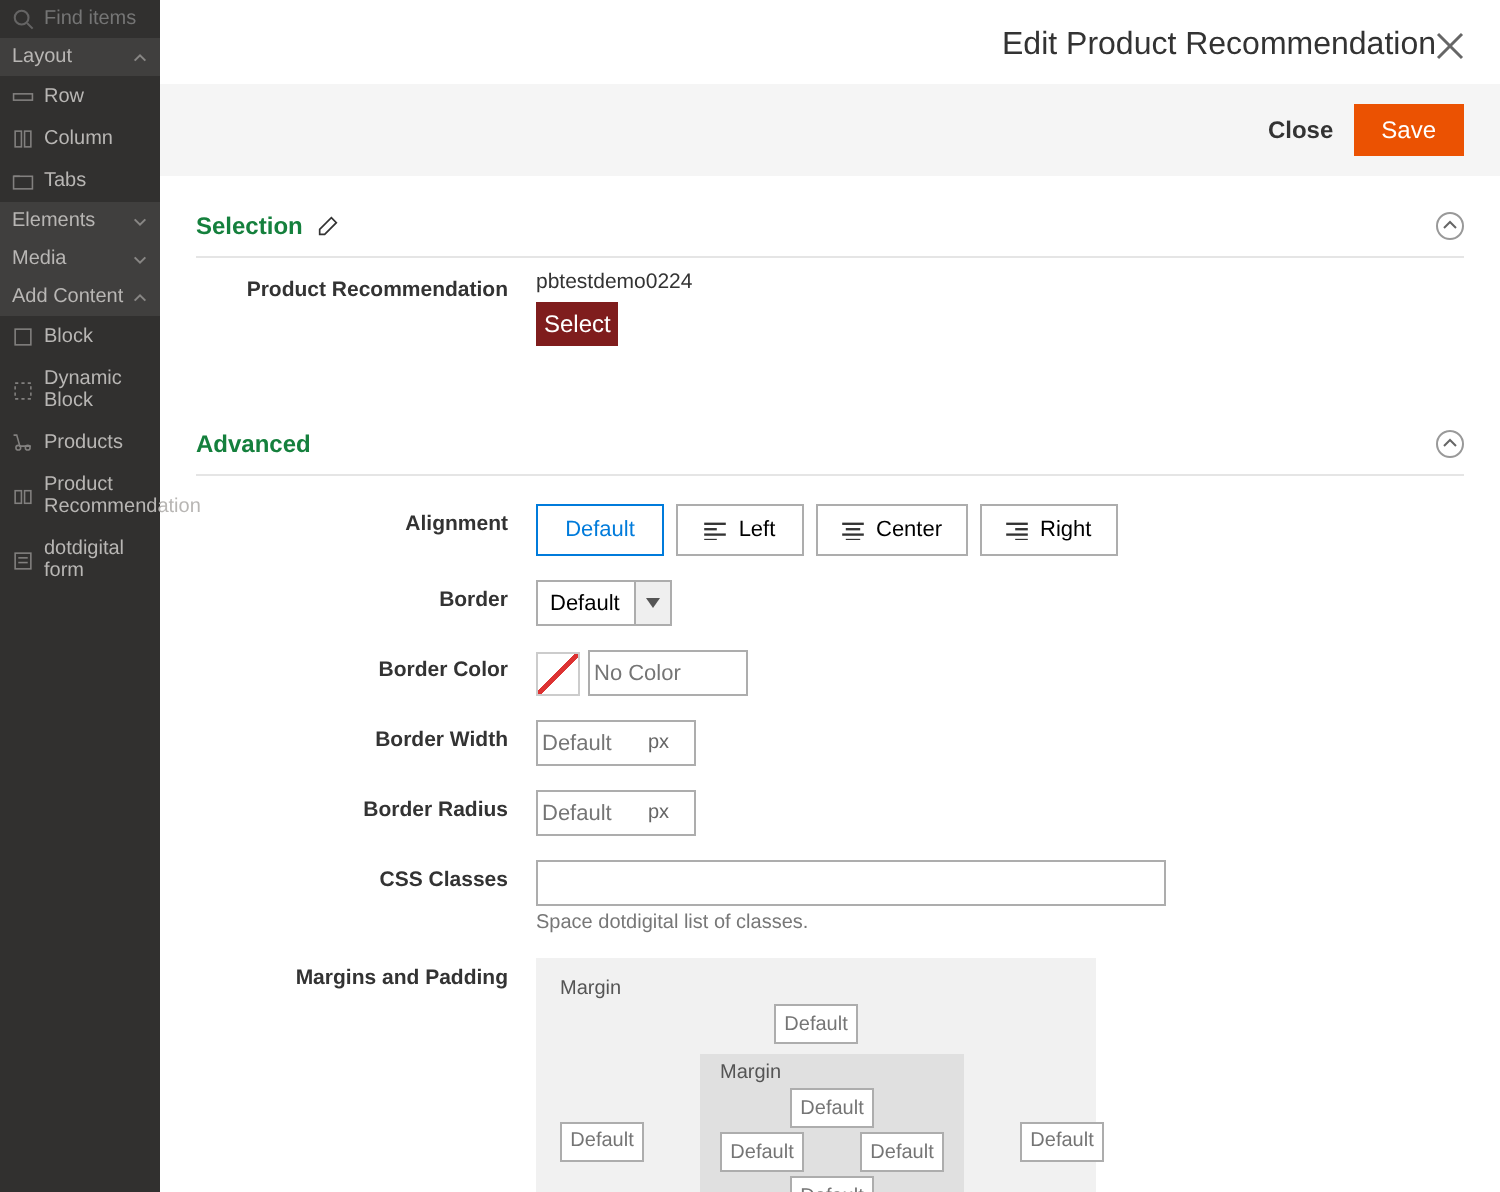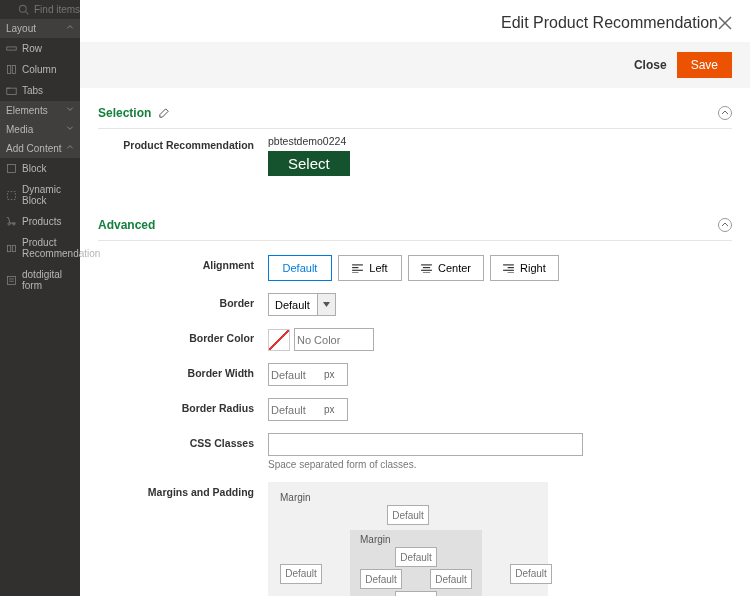--- a/index.html
+++ b/index.html
@@ -1,39 +1,39 @@
 <!DOCTYPE html>
 <html><head>
 <meta charset="utf-8">
 <style>
 *{box-sizing:border-box;margin:0;padding:0;font-family:-apple-system,BlinkMacSystemFont,"Segoe UI",Helvetica,Arial,sans-serif}
 body{width:750px;height:596px;background:#fff;display:flex;overflow:hidden}
 .sidebar{width:80px;height:596px;background:#31302f;color:#b8b6b4;font-size:10px;display:flex;flex-direction:column}
-.search-row{display:flex;align-items:center;padding:4px 18px;gap:5px;color:#888}
+.search-row{display:flex;align-items:center;padding:4px 6px;gap:5px;color:#888}
 .search-row input{background:transparent;border:none;color:#888;font-size:10px;width:50px;outline:none}
-.sb-section{display:flex;justify-content:space-between;background:#403f3e;padding:4px 6px;font-size:10px;cursor:pointer}
+.sb-section{display:flex;align-items:center;justify-content:space-between;background:#403f3e;padding:4px 6px;font-size:10px;cursor:pointer}
 .sb-item{display:flex;align-items:center;gap:5px;padding:5px 6px;font-size:10px;cursor:pointer}
 .sb-ico{width:11px;height:11px;opacity:.6;flex-shrink:0}
 .chev{width:8px;height:8px;opacity:.6}
 .main{flex:1;display:flex;flex-direction:column}
 .hdr{display:flex;align-items:center;justify-content:flex-end;padding:14px 18px 10px 18px}
 .hdr h1{font-size:16px;font-weight:400;color:#333}
 .close-x{width:14px;height:14px;cursor:pointer;color:#666}
 .actions{background:#f5f5f5;padding:10px 18px;display:flex;justify-content:flex-end;gap:10px;align-items:center}
 .btn-close{font-size:12px;color:#333;cursor:pointer;font-weight:600}
 .btn-save{background:#eb5202;color:#fff;font-size:12px;font-weight:400;padding:6px 14px;border:none;cursor:pointer}
 .content{flex:1;overflow-y:auto;padding:0 18px}
 .sect-hdr{display:flex;align-items:center;justify-content:space-between;border-bottom:1px solid #e5e5e5;padding:12px 0 8px 0;margin-top:6px}
 .sect-hdr h2{font-size:12px;font-weight:700;color:#15803d;display:flex;align-items:center;gap:8px}
 .collapse-ico{width:14px;height:14px;border:1px solid #999;border-radius:50%;display:flex;align-items:center;justify-content:center;cursor:pointer}
 .field-row{display:flex;padding:6px 0;font-size:11px}
 .field-lbl{width:170px;text-align:right;padding-right:14px;padding-top:4px;color:#333;font-weight:600;font-size:10.5px}
 .field-val{flex:1}
 .prodname{font-size:10.5px;color:#333;margin-bottom:4px}
-.btn-select{background:#14532d;color:#fff;font-size:15px;padding:4px 20px;border:none;cursor:pointer}
+.btn-select{background:#7f1d1d;color:#fff;font-size:12px;padding:4px 4px;border:none;cursor:pointer}
 .align-opts{display:flex;gap:6px}
 .align-btn{border:1px solid #adadad;background:#fff;padding:6px 12px;font-size:11px;display:flex;align-items:center;gap:6px;cursor:pointer;min-width:64px;justify-content:center}
 .align-btn.active{border:1.5px solid #007bdb;color:#007bdb}
 .sel{border:1px solid #adadad;background:#fff;font-size:11px;padding:3px 6px;height:23px}
 .sel-btn{border:1px solid #adadad;background:#efefef;width:18px;height:23px;display:inline-flex;align-items:center;justify-content:center;cursor:pointer;border-left:none}
 .color-row{display:flex;align-items:center}
 .swatch{width:22px;height:22px;border:1px solid #ccc;background:linear-gradient(to top left,transparent 46%,#d33 46%,#d33 54%,transparent 54%);cursor:pointer}
 .input-sm{border:1px solid #adadad;font-size:11px;padding:3px 2px;height:23px;width:80px}
 .unit{margin-left:-24px;font-size:10px;color:#666;pointer-events:none}
 .input-lg{border:1px solid #adadad;font-size:11px;padding:4px 6px;height:23px;width:315px}
@@ -256,21 +256,21 @@
       <div class="field-val" style="display:flex;align-items:center">
         <input class="input-sm" placeholder="Default" style="">
         <span class="unit">px</span>
       </div>
     </div>
 
     <div class="field-row">
       <div class="field-lbl">CSS Classes</div>
       <div class="field-val">
         <input class="input-lg" style="">
-        <div class="hint">Space separated form of classes.</div>
+        <div class="hint">Space dotdigital list of classes.</div>
       </div>
     </div>
 
     <div class="field-row">
       <div class="field-lbl">Margins and Padding</div>
       <div class="field-val">
         <div class="mp-box">
           <div class="mp-label">Margin</div>
           <div class="mp-row">
               <input class="mp-input" placeholder="Default" style="">

